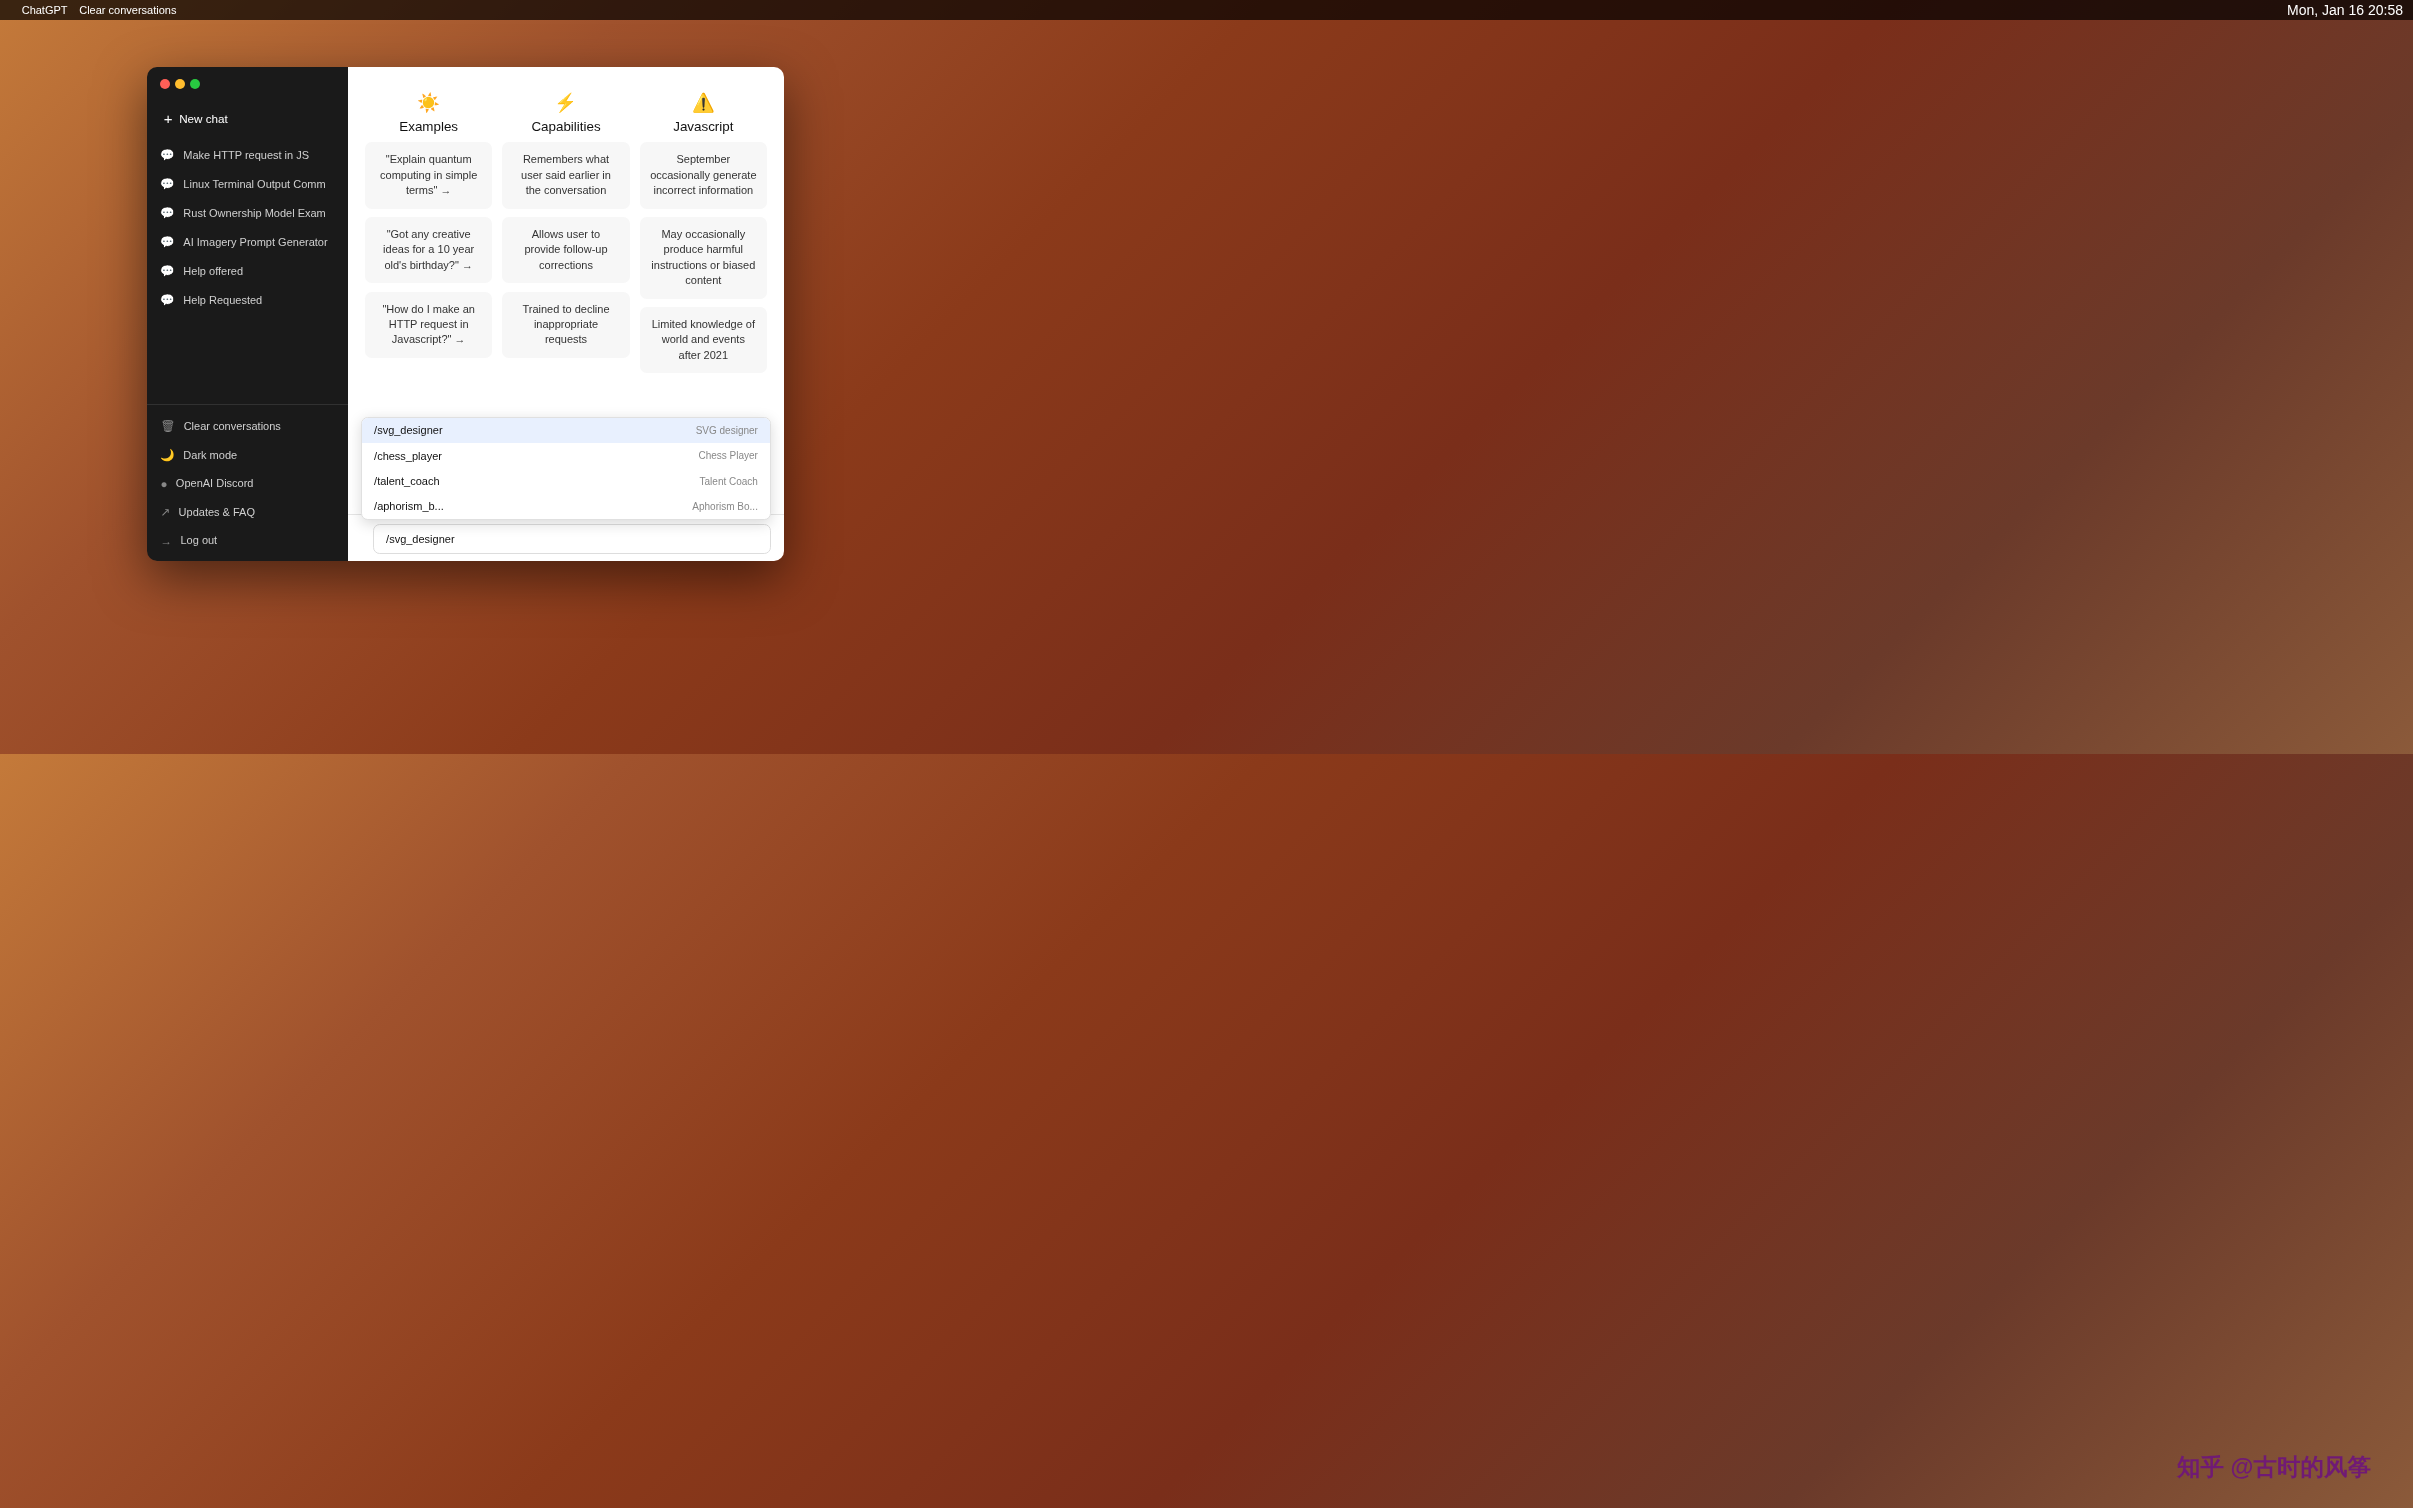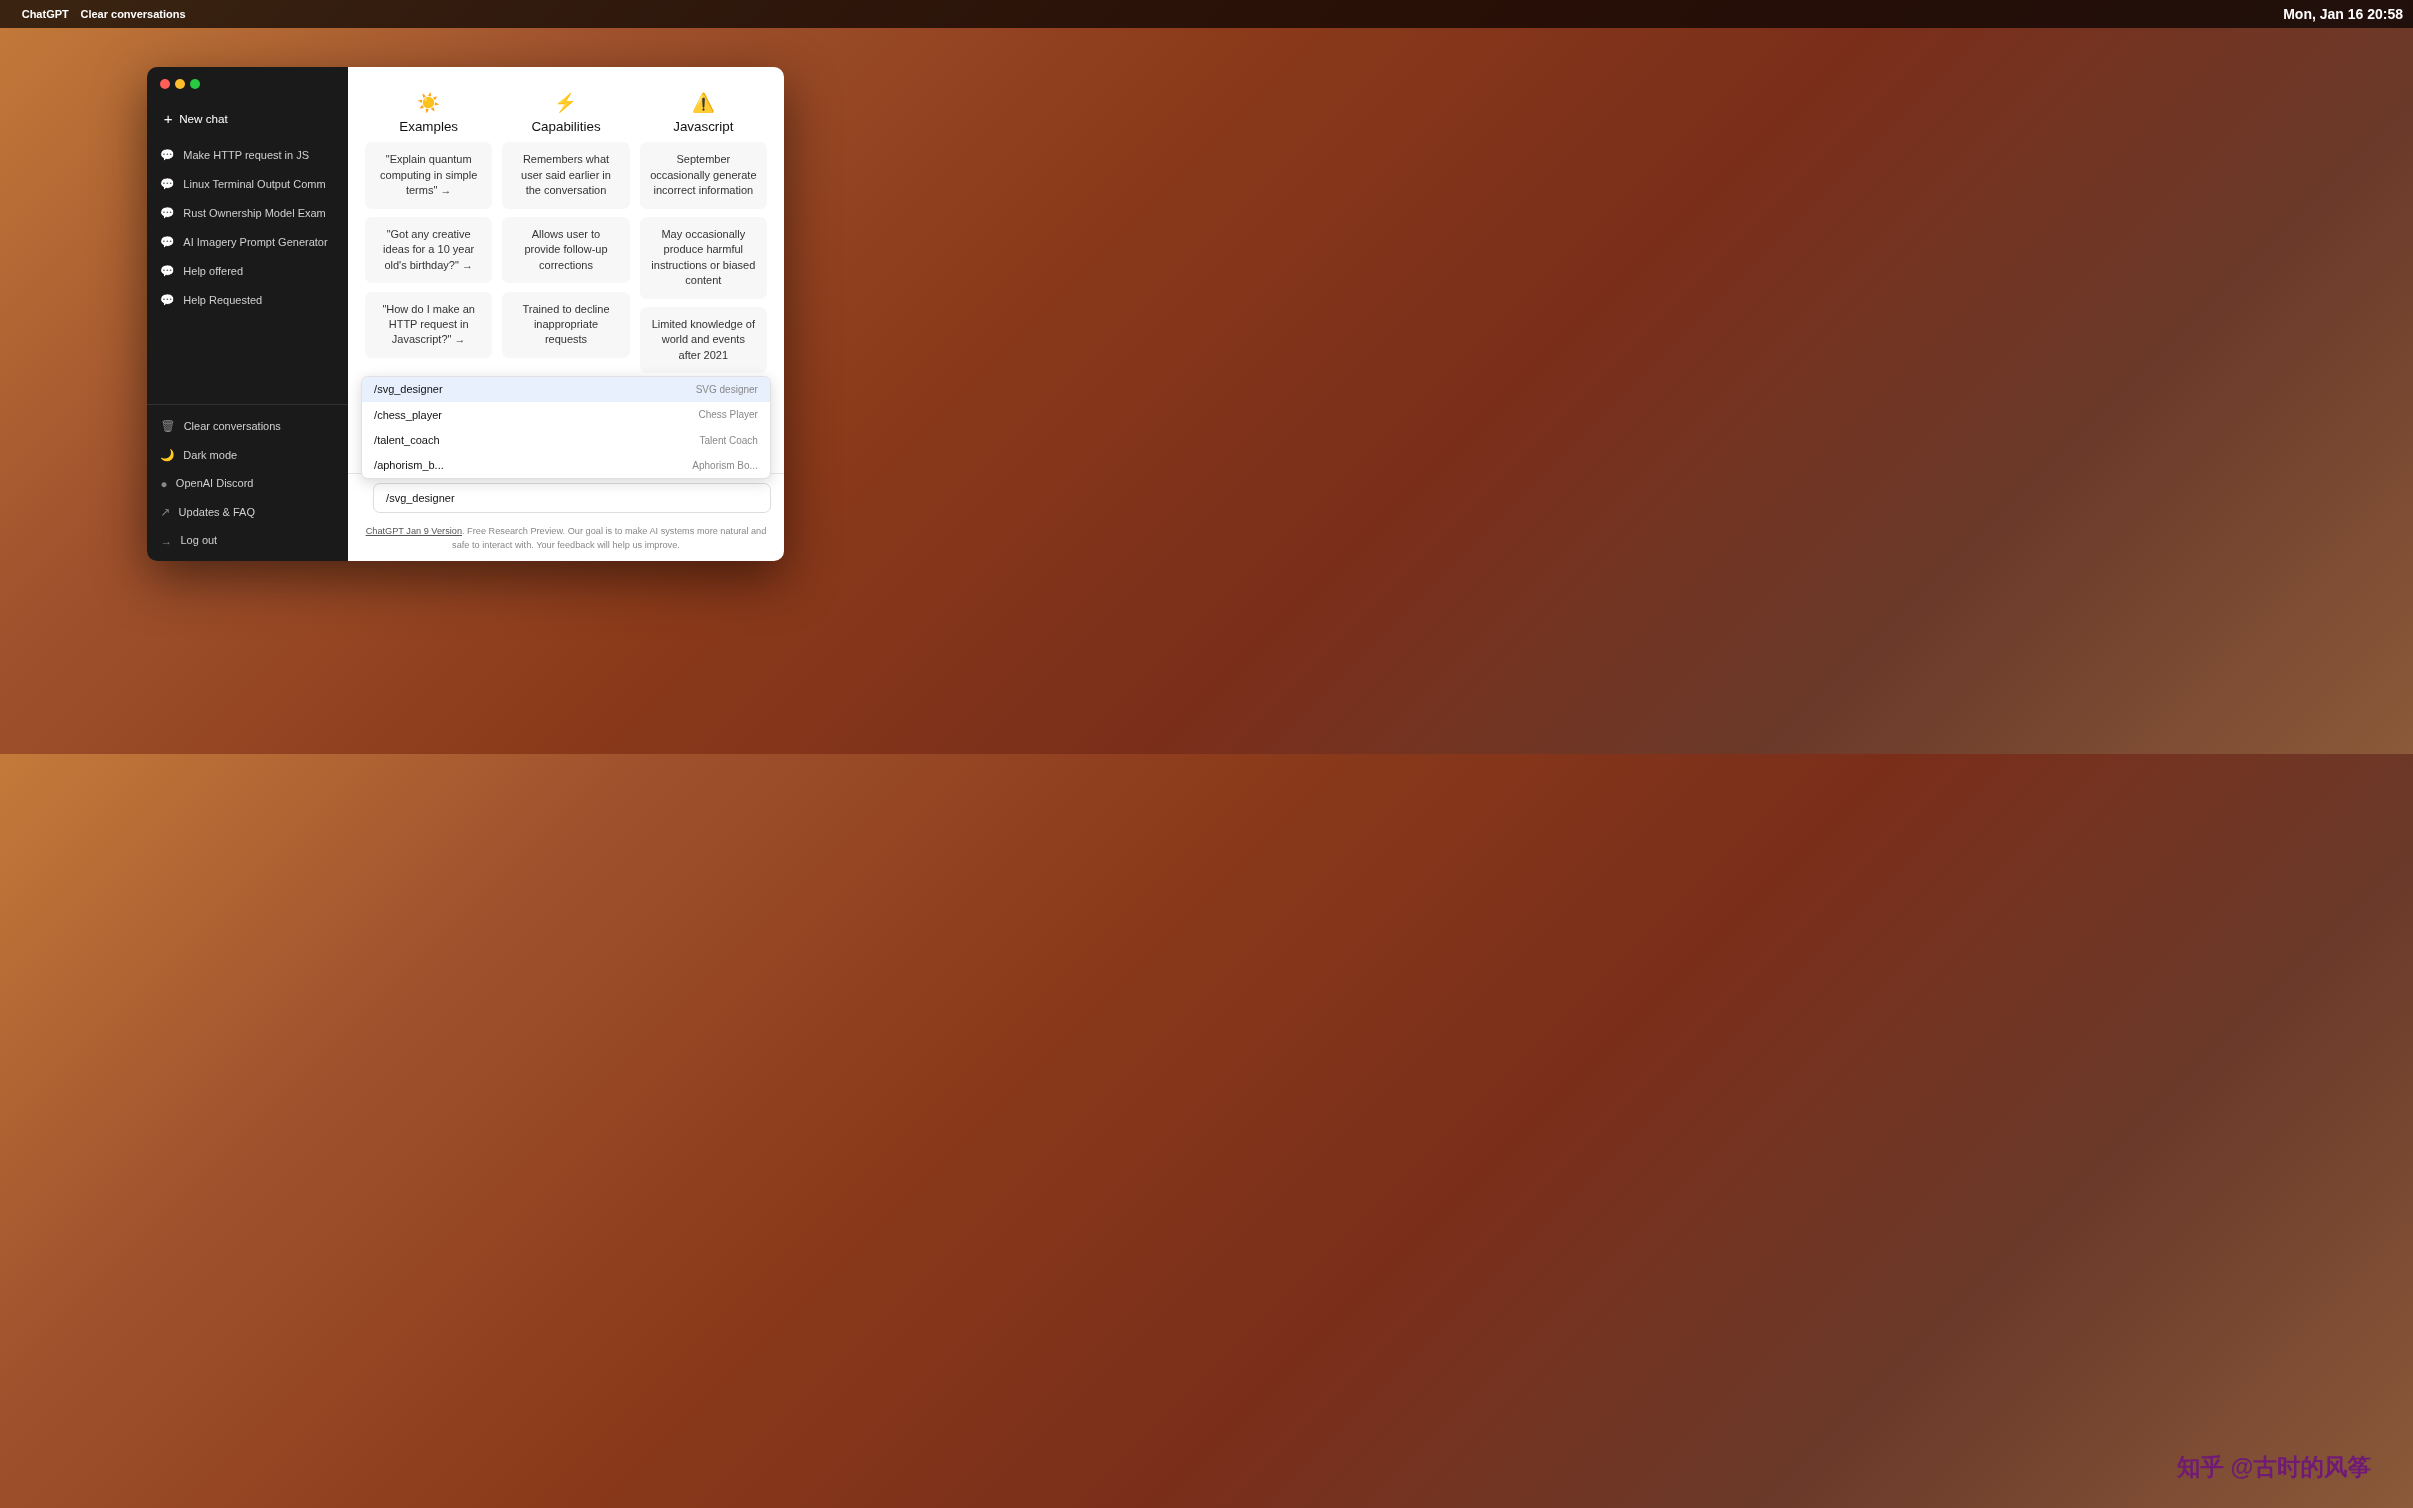--- a/index.html
+++ b/index.html
@@ -12,29 +12,28 @@
       overflow: hidden;
       position: relative;
     }
 
     
     .menubar {
       position: fixed;
       top: 0;
       left: 0;
       right: 0;
-      height: 28px;
+      height: 20px;
       background: rgba(0,0,0,0.7);
       display: flex;
       align-items: center;
       padding: 0 10px;
       z-index: 1000;
       color: white;
       font-size: 11px;
-      font-weight: bold;
     }
 
     .menubar-left {
       display: flex;
       align-items: center;
       gap: 11.7px;
     }
 
     .apple-logo {
       font-size: 11.7px;
@@ -438,20 +437,17 @@
             <span class="autocomplete-name">/aphorism_b...</span>
             <span class="autocomplete-label">Aphorism Bo...</span>
           </div>
         </div>
 
         <input type="text" class="chat-input" value="/svg_designer" placeholder="Send a message..." style="">
 
       </div>
     </div>
 
-    <div class="footer-text">
-      <a class="footer-link">ChatGPT Jan 9 Version</a><span>. Free Research Preview. Our goal is to make AI systems more natural and safe to interact with. Your feedback will help us improve.</span>
-    </div>
   </div>
 </div>
 
 <div class="watermark">知乎 @古时的风筝</div>
 
 
 </body></html>

